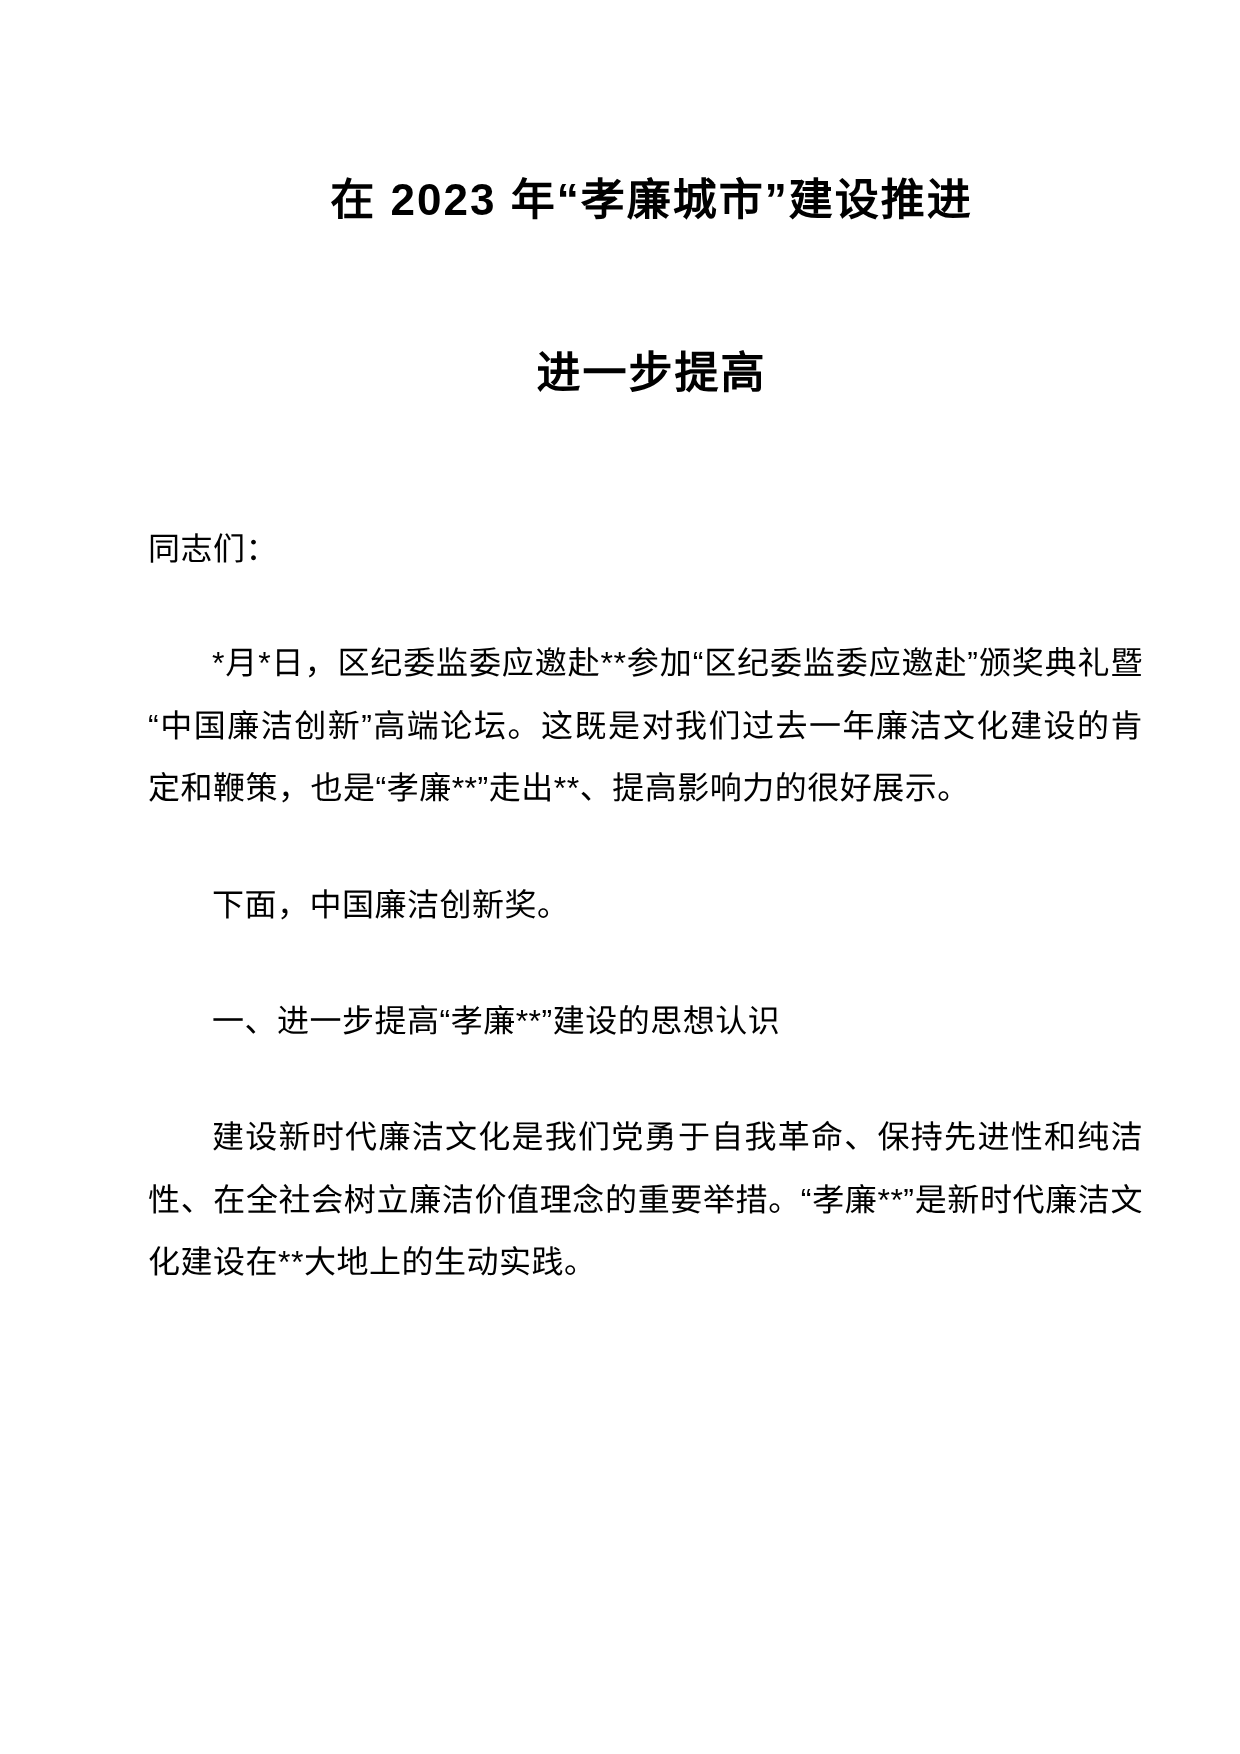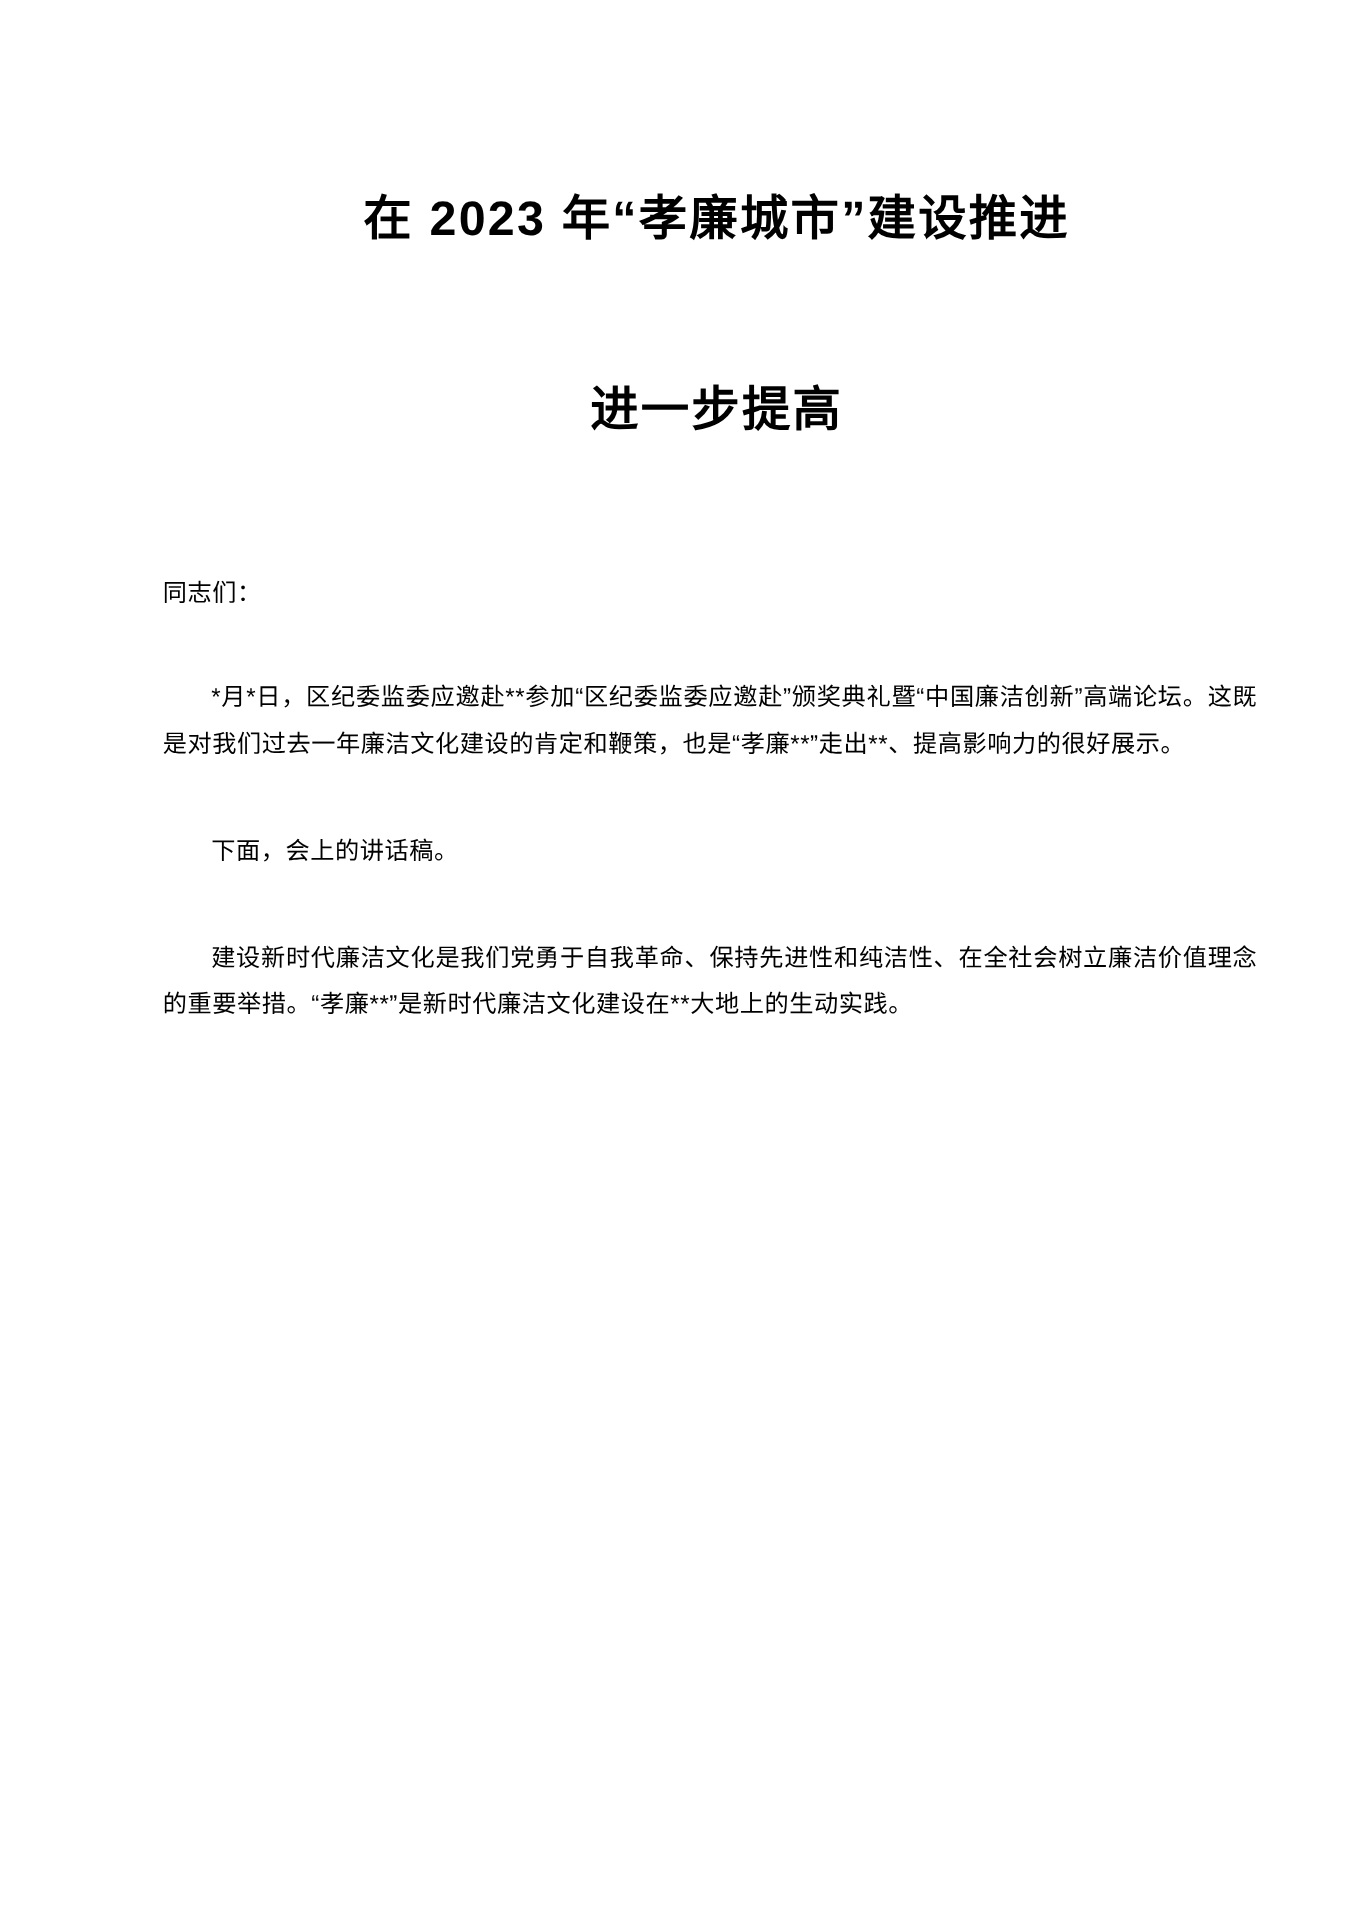--- a/index.html
+++ b/index.html
@@ -34,21 +34,21 @@
     margin-top: 22px;
   }
   .title-line-2 {
     display: block;
     margin-top: 118px;
   }
   .body-block {
     margin-top: 118px;
   }
   p.para {
-    font-size: 22px;
+    font-size: 32px;
     line-height: 1.95;
     margin: 0 12px 38px 0;
     text-align: justify;
     text-justify: inter-ideograph;
     letter-spacing: 0.5px;
   }
   p.indent {
     text-indent: 2em;
   }
   p.heading-para {
@@ -68,17 +68,18 @@
 <div class="page">
 
   <h1 class="doc-title">
     <span class="title-line-1">在 2023 年“孝廉城市”建设推进</span>
     <span class="title-line-2">进一步提高</span>
   </h1>
 
   <div class="body-block">
     <p class="para salutation">同志们：</p>
     <p class="para indent gap-large">*月*日，区纪委监委应邀赴**参加“区纪委监委应邀赴”颁奖典礼暨“中国廉洁创新”高端论坛。这既是对我们过去一年廉洁文化建设的肯定和鞭策，也是“孝廉**”走出**、提高影响力的很好展示。</p>
-    <p class="para indent gap-large">下面，会上的讲话稿。</p>
+    <p class="para indent gap-large">下面，中国廉洁创新奖。</p>
+    <p class="para heading-para gap-large">一、进一步提高“孝廉**”建设的思想认识</p>
     <p class="para indent">建设新时代廉洁文化是我们党勇于自我革命、保持先进性和纯洁性、在全社会树立廉洁价值理念的重要举措。“孝廉**”是新时代廉洁文化建设在**大地上的生动实践。</p>
   </div>
 
 </div>
 
 </body></html>

